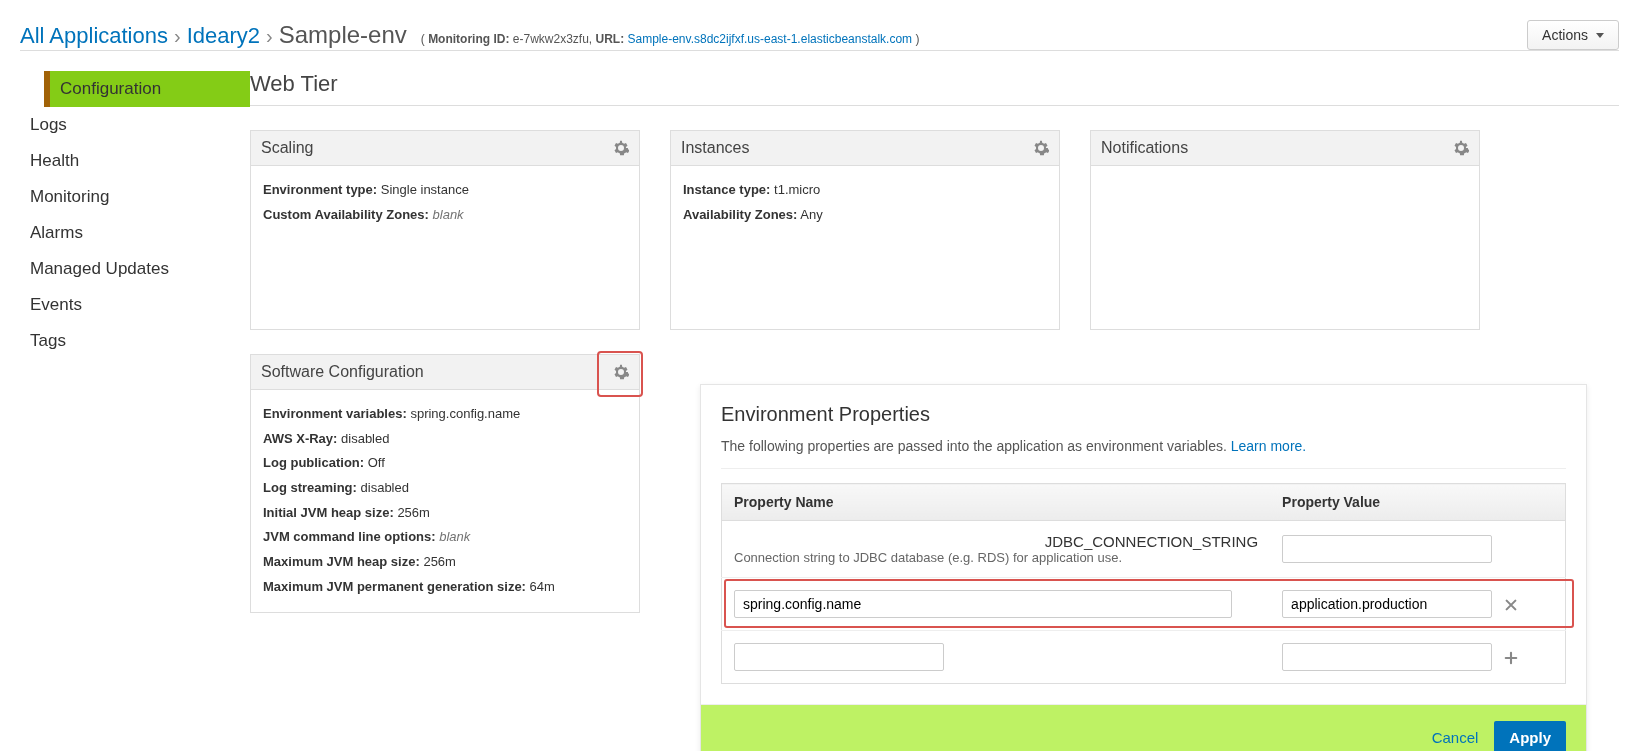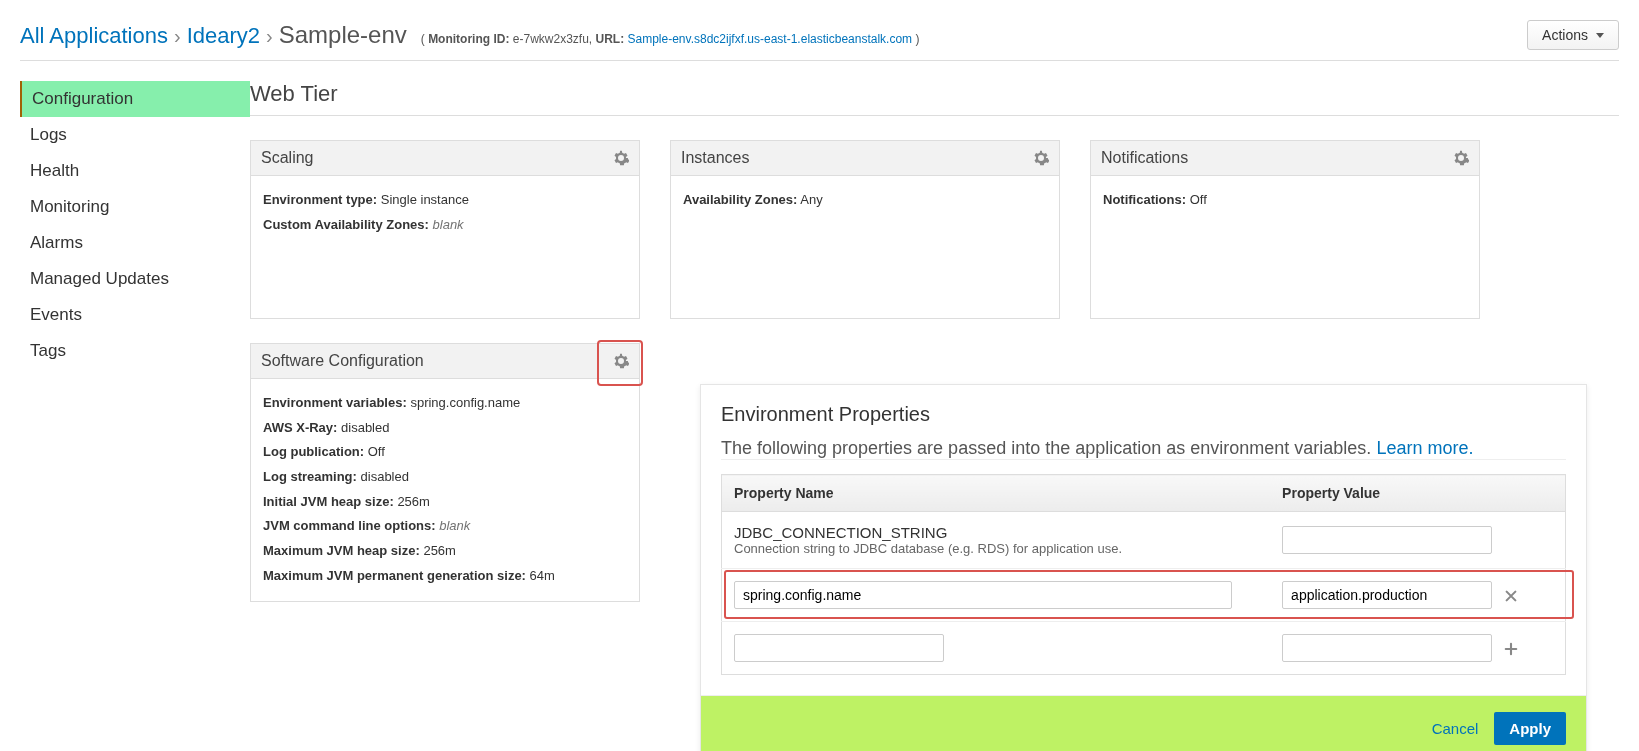--- a/index.html
+++ b/index.html
@@ -11,21 +11,21 @@
     background: #fff;
     padding: 20px;
   }
   a { color: #0073bb; text-decoration: none; cursor: pointer; }
 
   
   .top-row {
     display: flex;
     align-items: center;
     justify-content: space-between;
-    padding-bottom: 10px;
+    padding-bottom: 0;
     border-bottom: 1px solid #ddd;
   }
   .breadcrumb {
     display: flex;
     align-items: baseline;
     flex-wrap: wrap;
     gap: 6px;
   }
   .breadcrumb .crumb-link {
     font-size: 22px;
@@ -74,24 +74,25 @@
     width: 230px;
     flex: 0 0 230px;
   }
   .sidebar-item {
     padding: 8px 10px;
     font-size: 17px;
     color: #333;
     cursor: pointer;
   }
   .sidebar-item.active {
-    border-left: 2px solid #a16207;
+    border-left: 6px solid #a16207;
     font-weight: 400;
     color: #333;
-    background: #86efac;
+    background: #84cc16;
+    margin-left: 24px;
   }
   .main {
     flex: 1;
     min-width: 0;
   }
   .section-title {
     font-size: 22px;
     color: #444;
     margin: 0 0 10px 0;
     padding-bottom: 8px;
@@ -99,21 +100,21 @@
   }
 
   .cards-row {
     display: flex;
     gap: 30px;
     margin-top: 24px;
   }
   .card {
     border: 1px solid #ddd;
     width: 390px;
-    height: 179px;
+    height: 200px;
     display: flex;
     flex-direction: column;
   }
   .card.software { height: auto; justify-content: flex-end; }
   .card-header {
     background: #f2f2f2;
     border-bottom: 1px solid #ddd;
     padding: 8px 10px;
     display: flex;
     justify-content: space-between;
@@ -161,22 +162,23 @@
     padding: 18px 20px 0 20px;
     margin-top: 44px;
   }
   .props-panel h3 {
     font-size: 20px;
     font-weight: 400;
     color: #333;
     margin: 0 0 12px 0;
   }
   .props-desc {
-    font-size: 18px;
+    font-size: 14px;
     color: #555;
+    padding-bottom: 14px;
     border-bottom: 1px solid #eee;
   }
   .props-table {
     width: 100%;
     border: 1px solid #ddd;
     border-collapse: collapse;
     margin-top: 14px;
   }
   .props-table th {
     text-align: left;
@@ -188,21 +190,21 @@
     color: #333;
   }
   .props-table td {
     border-bottom: 1px solid #eee;
     padding: 12px 12px;
     vertical-align: middle;
   }
   .props-table tr:last-child td { border-bottom: none; }
   .props-table .name-col { width: 65%; }
   .props-table .val-col  { width: 35%; white-space: nowrap; }
-  .prop-name { font-size: 15px; color: #333; }
+  .prop-name { font-size: 15px; color: #333; text-align: right; }
   .prop-sub  { font-size: 13px; color: #666; }
   .text-input {
     border: 1px solid #ccc;
     border-radius: 2px;
     padding: 5px 8px;
     font-size: 14px;
     width: 210px;
   }
   .row-icon {
     display: inline-flex;
@@ -321,35 +323,33 @@
       <div class="card">
         <div class="card-header">
           <span class="title">Instances</span>
           <span class="gear-btn">
               <svg width="16" height="16">
                 <use href="#gear"></use>
               </svg>
             </span>
         </div>
         <div class="card-body">
+          <div class="kv"><b>Instance type:</b> <span>t1.micro</span></div>
           <div class="kv"><b>Availability Zones:</b> <span>Any</span></div>
         </div>
       </div>
 
       <div class="card">
         <div class="card-header">
           <span class="title">Notifications</span>
           <span class="gear-btn">
               <svg width="16" height="16">
                 <use href="#gear"></use>
               </svg>
             </span>
-        </div>
-        <div class="card-body">
-          <div class="kv"><b>Notifications:</b> <span>Off</span></div>
         </div>
       </div>
     </div>
 
     <div class="cards-row">
       <div class="software-wrap">
         <div class="card software">
           <div class="card-header">
             <span class="title">Software Configuration</span>
             <span class="gear-btn">

